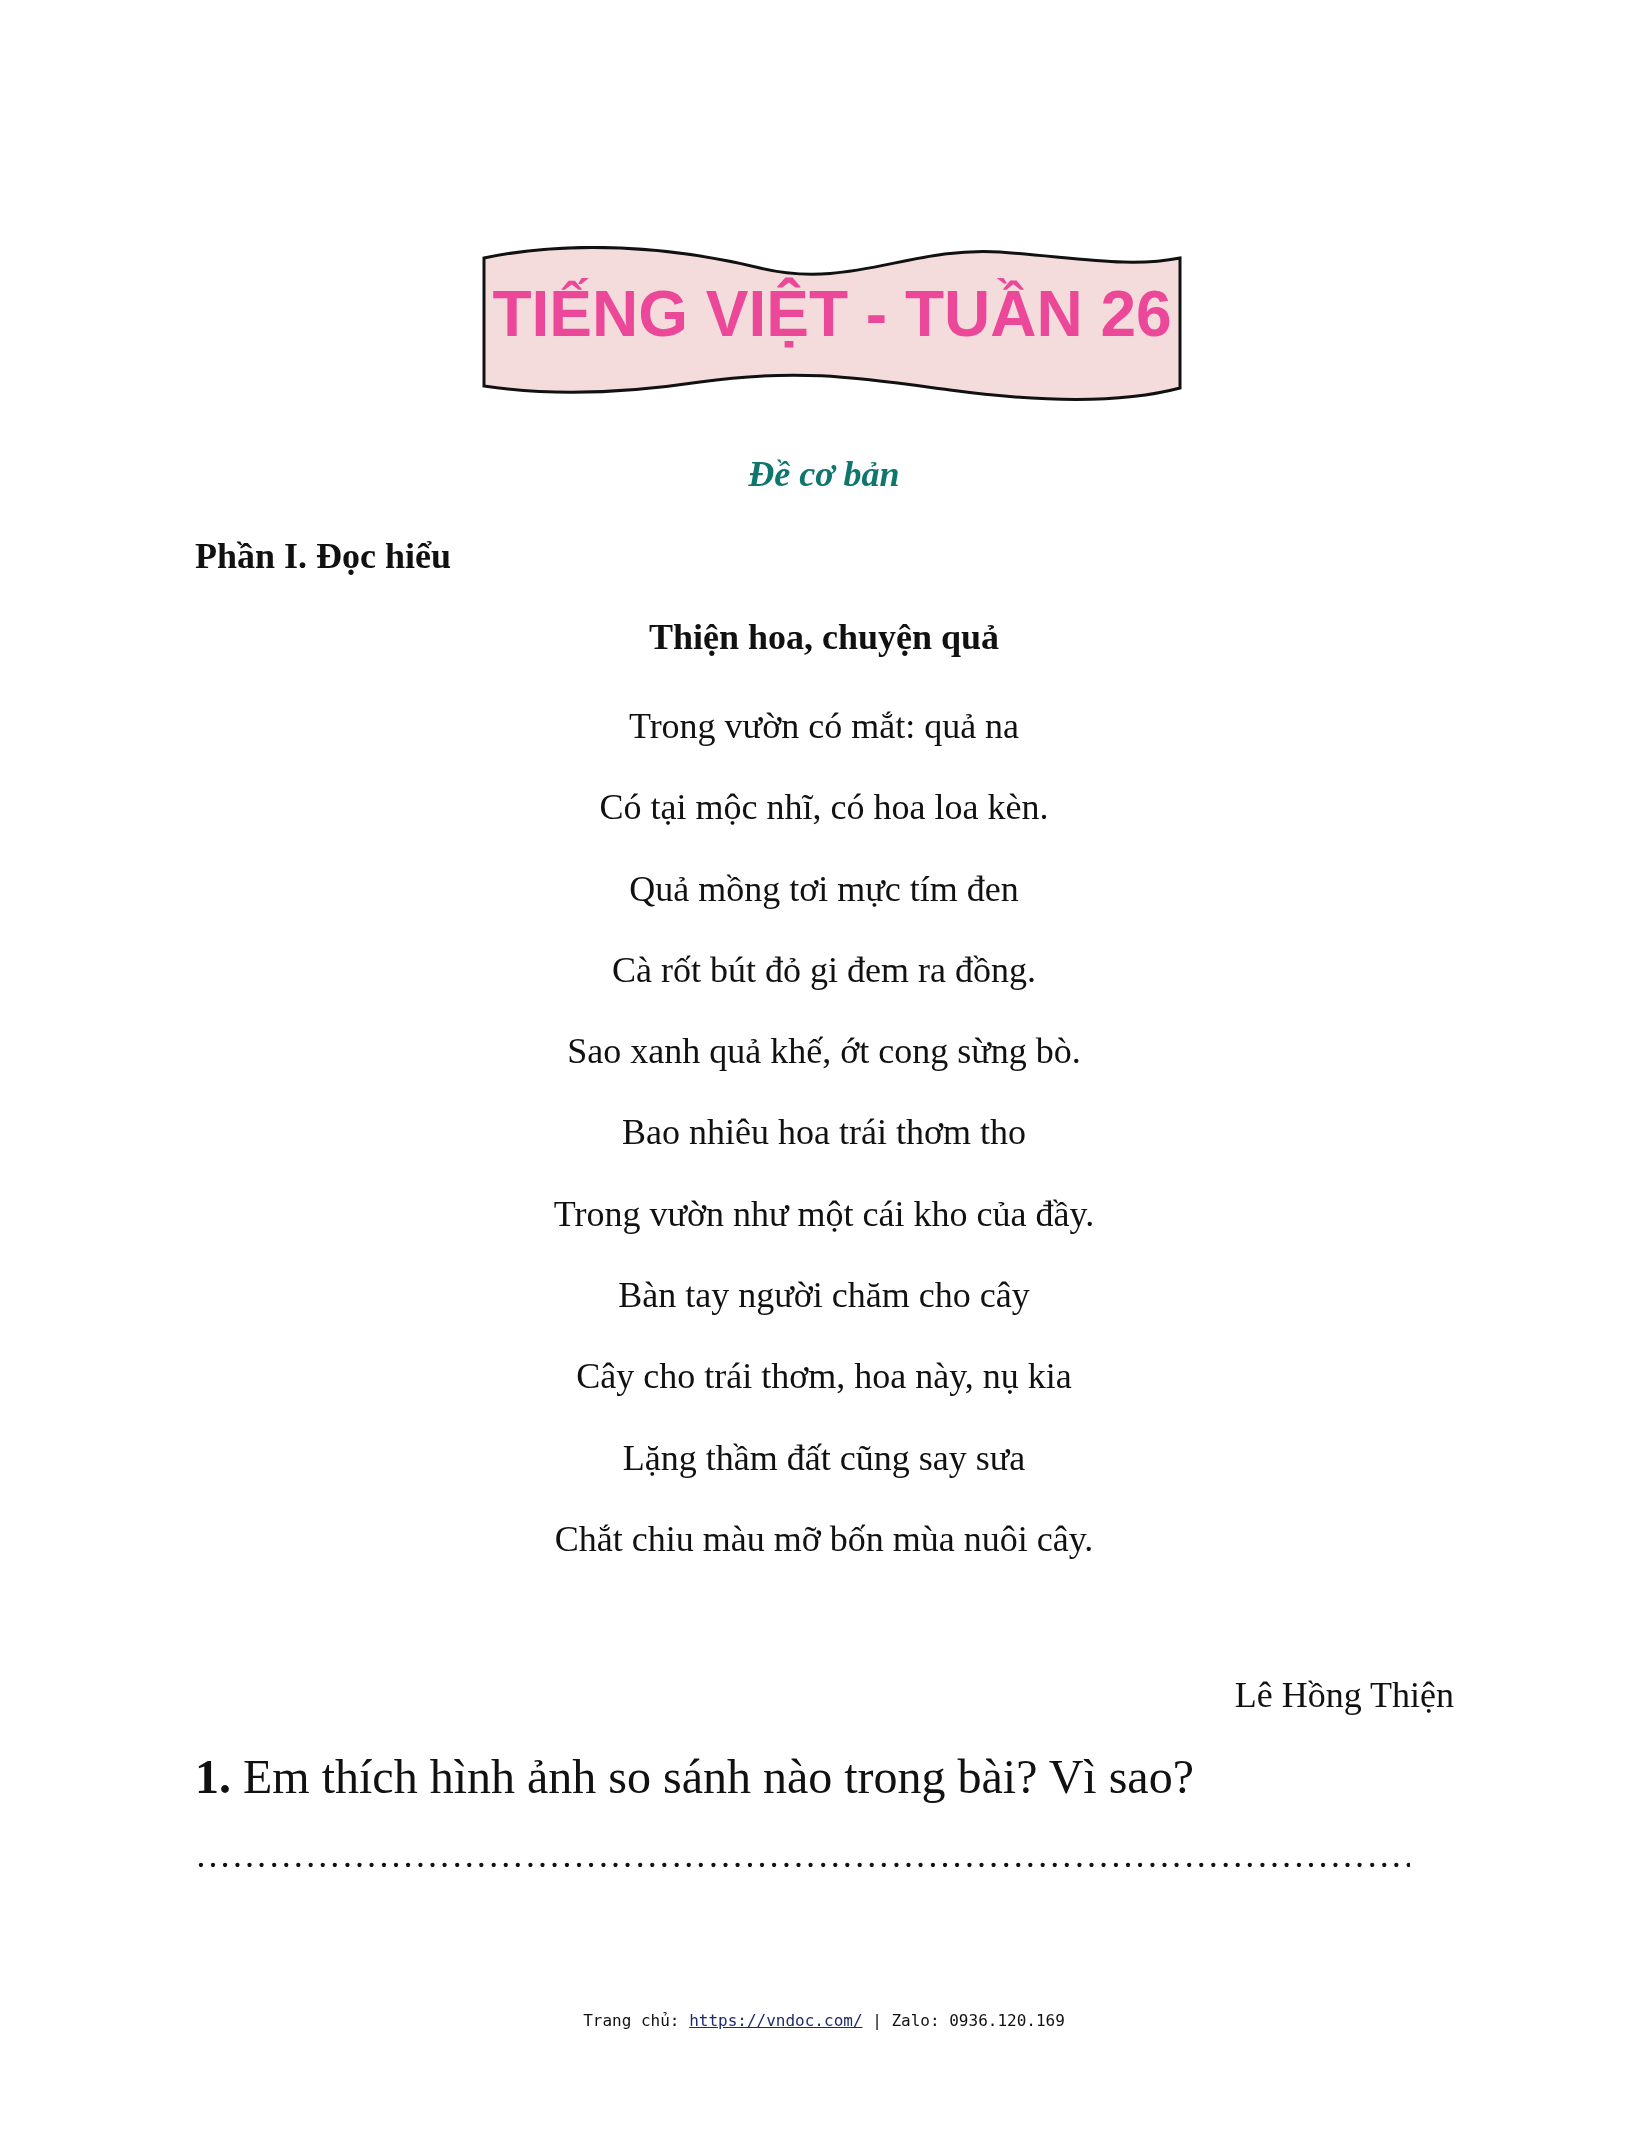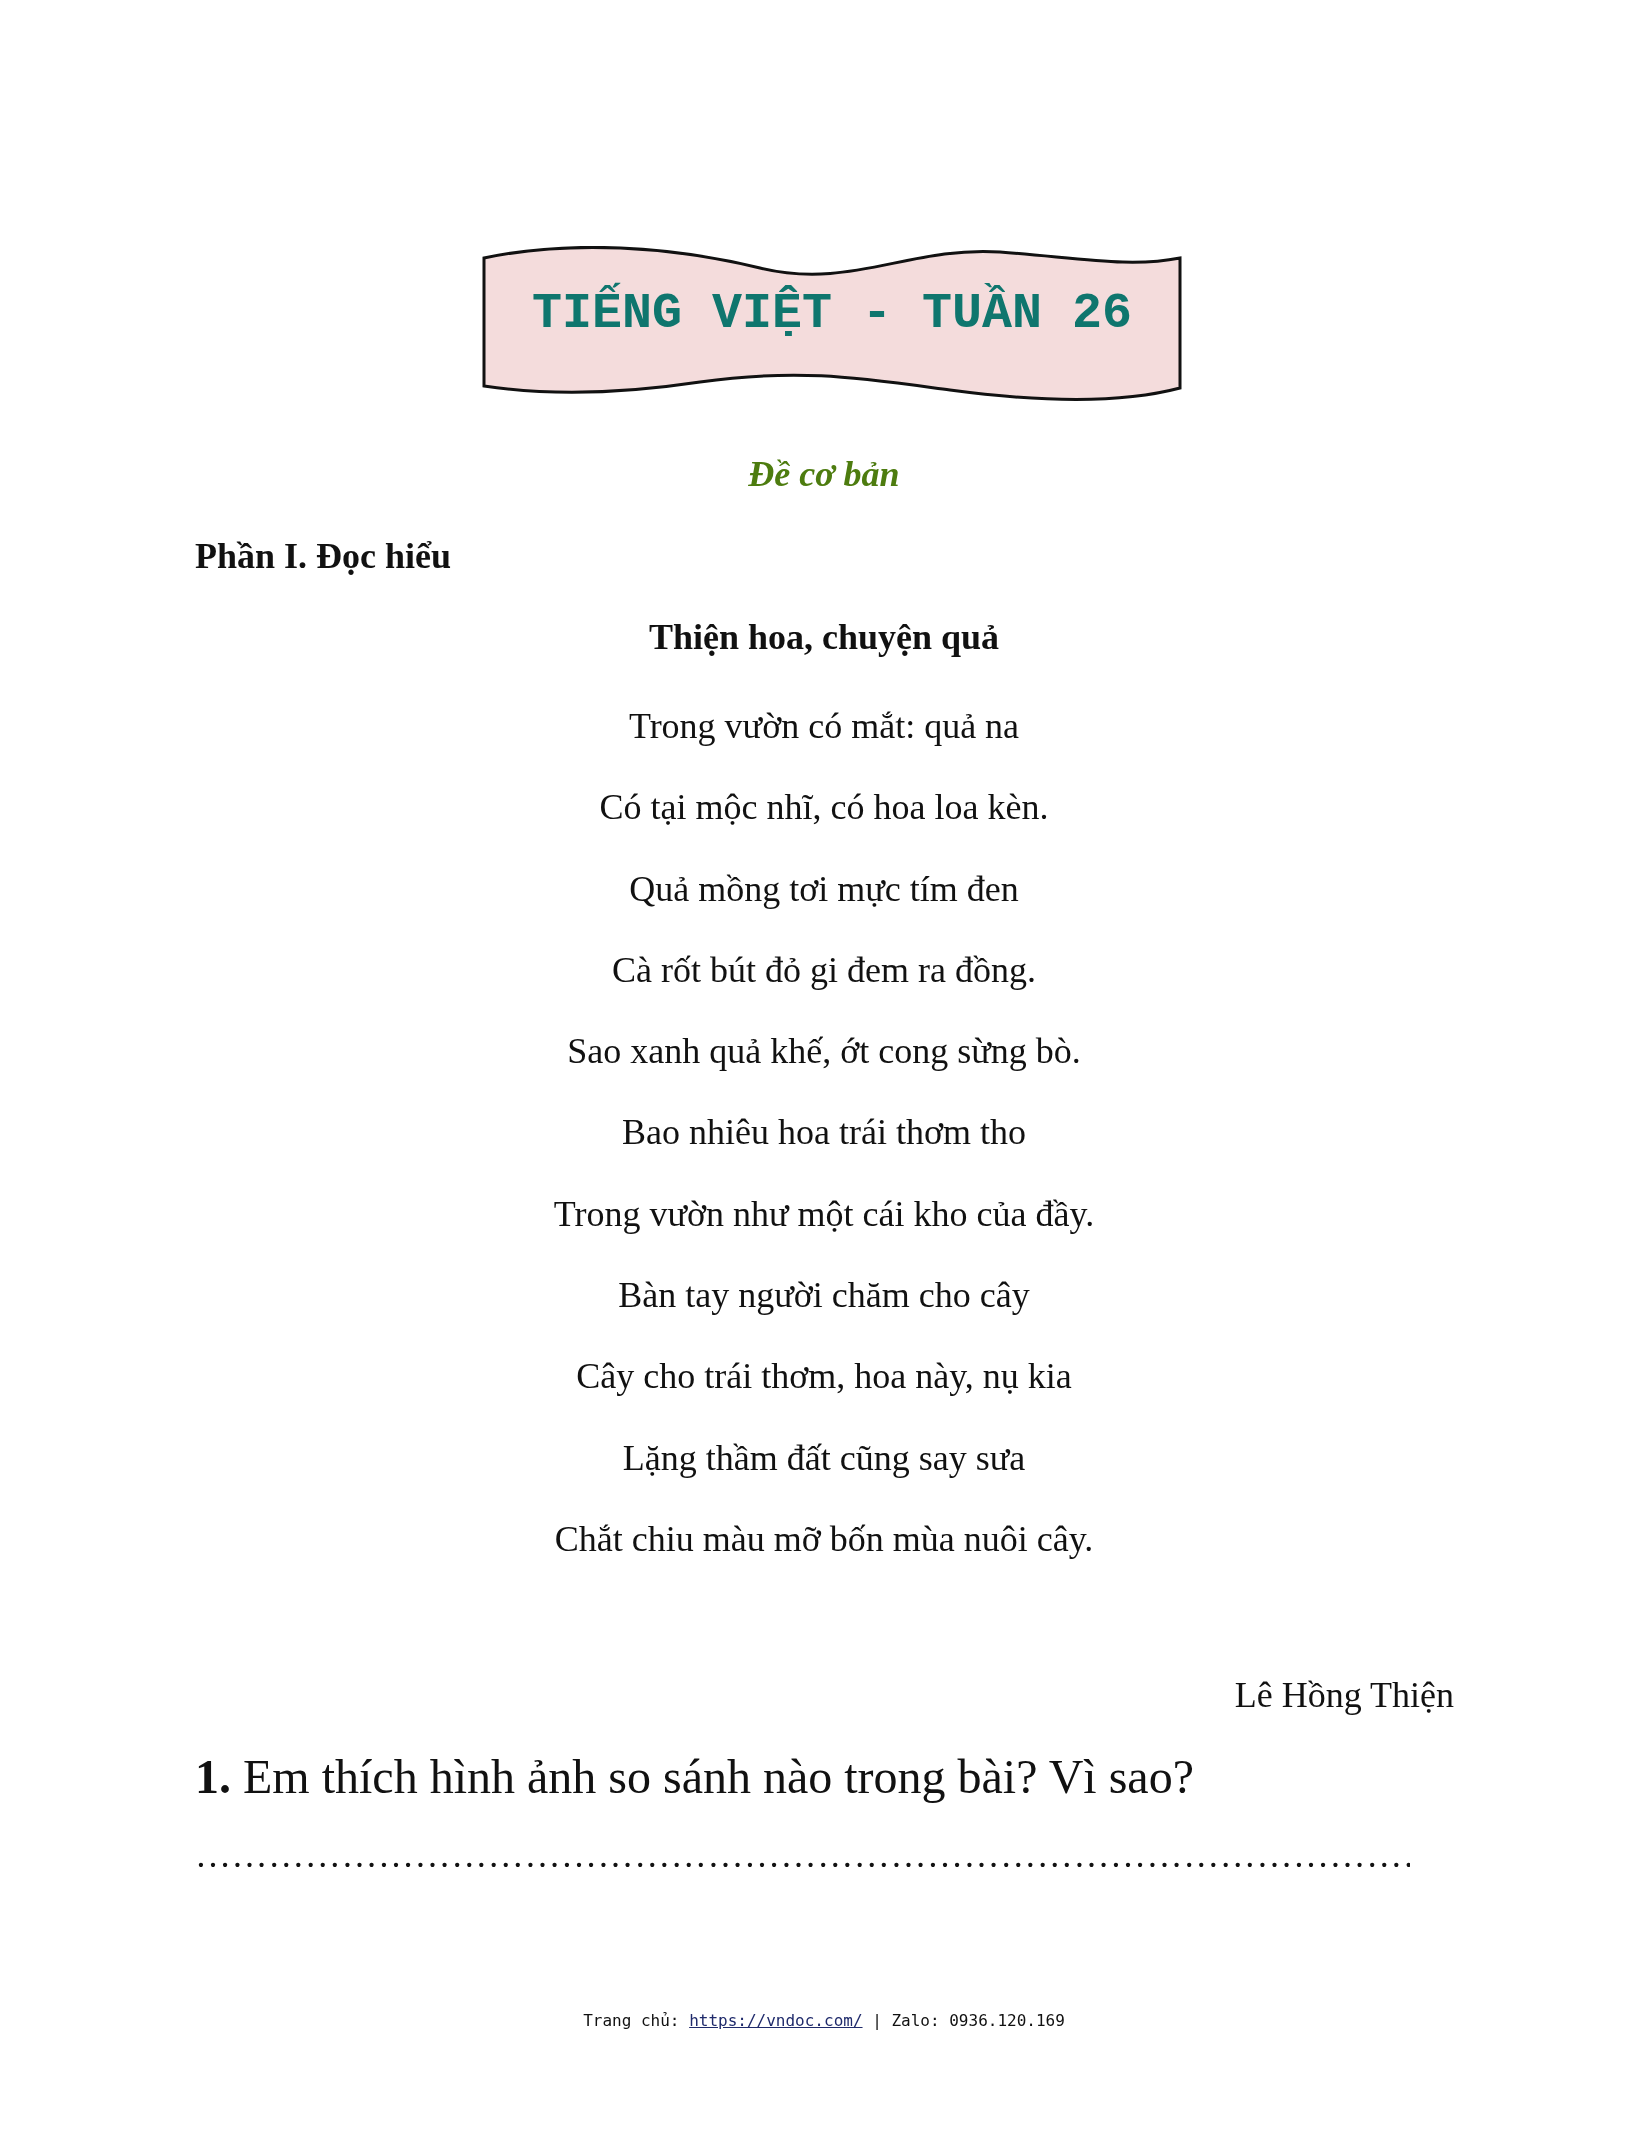--- a/index.html
+++ b/index.html
@@ -28,38 +28,38 @@
     top: 0;
     width: 704px;
     height: 160px;
   }
   .banner-title {
     position: absolute;
     left: 0;
     top: 38px;
     width: 704px;
     text-align: center;
-    font-family: Liberation Mono, monospace;
+    font-family: Liberation Sans, sans-serif;
     font-weight: bold;
-    font-size: 50px;
+    font-size: 64px;
     letter-spacing: 0px;
-    color: #0f766e;
+    color: #ec4899;
     line-height: 60px;
   }
   .subtitle {
     position: absolute;
     left: 0;
     width: 1648px;
     top: 452px;
     text-align: center;
     font-family: "Liberation Serif", serif;
     font-style: italic;
     font-weight: bold;
     font-size: 36px;
-    color: #4d7c0f;
+    color: #0f766e;
     line-height: 44px;
   }
   .section-heading {
     position: absolute;
     left: 195px;
     top: 534px;
     font-family: Liberation Serif, serif;
     font-weight: bold;
     font-size: 36px;
     line-height: 44px;

